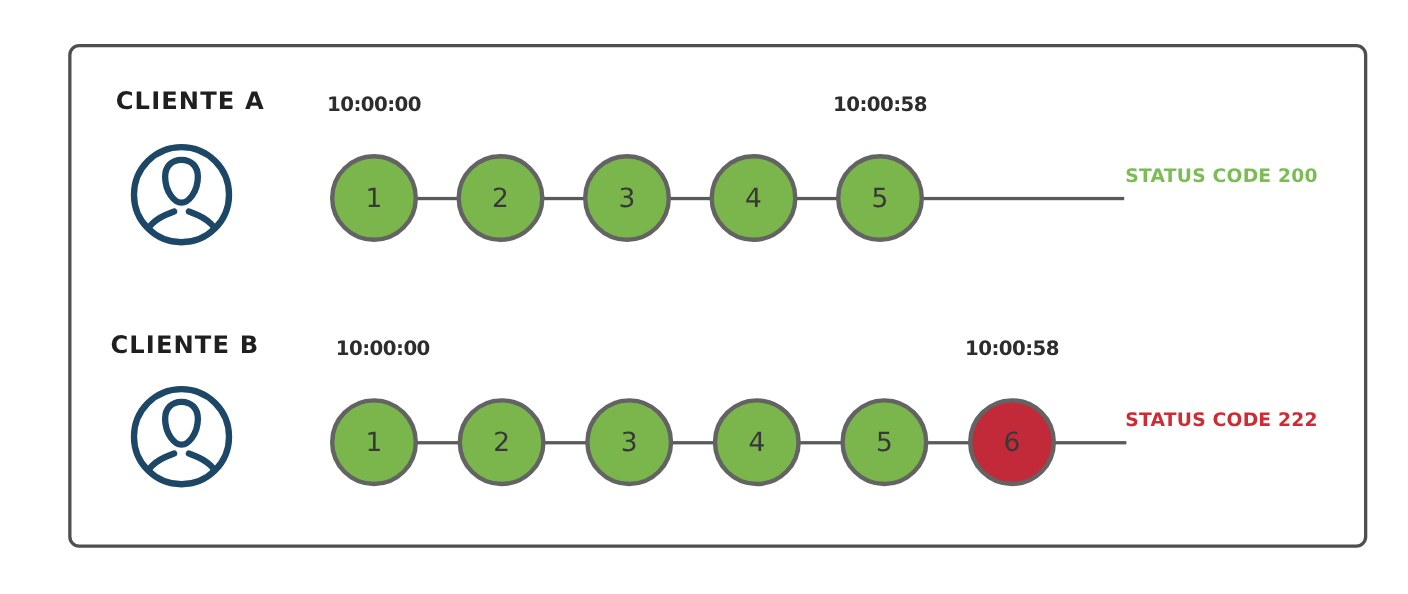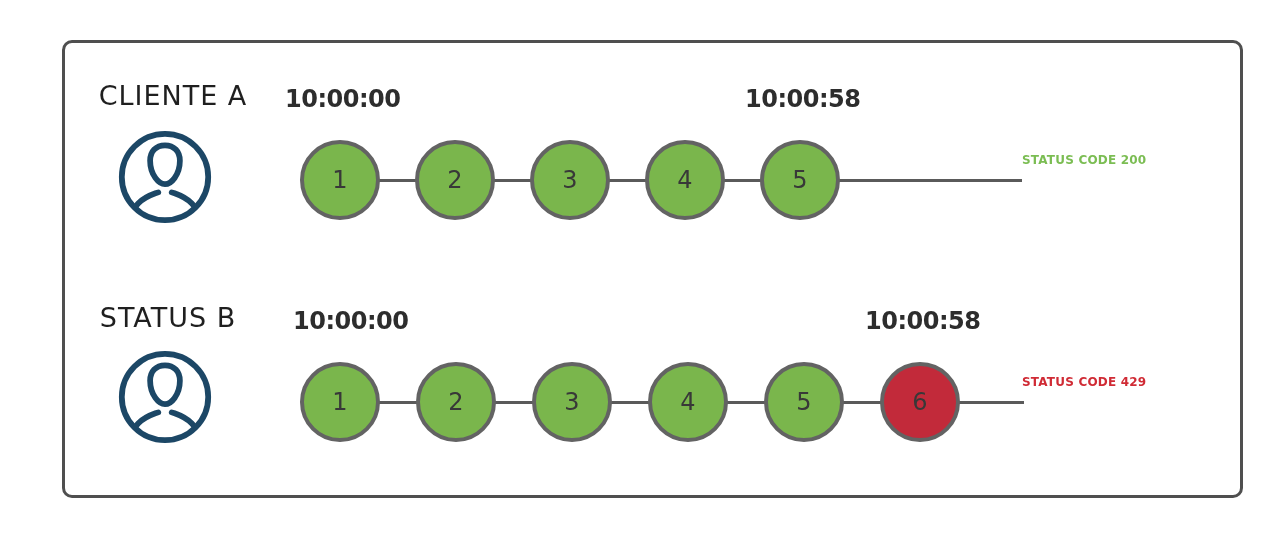--- a/index.html
+++ b/index.html
@@ -14,37 +14,37 @@
     position:absolute; left:62px; top:40px;
     width:1175px; height:452px;
     border:3px solid #4f4f4f;
     border-radius:10px;
     background:#ffffff;
   }
   .client-label{
     position:absolute;
     width:150px;
     text-align:center;
-    font-size:27px;
-    font-weight:400;
+    font-size:22px;
+    font-weight:700;
     letter-spacing:1px;
     color:#1f1f1f;
   }
   .client-label.a{ left:98px;  top:80px;  }
   .client-label.b{ left:93px;  top:302px; }
 
   .avatar{ position:absolute; width:96px; height:96px; }
   .avatar.a{ left:117px; top:129px; }
   .avatar.b{ left:117px; top:349px; }
 
   .timestamp{
     position:absolute;
     width:110px;
     text-align:center;
-    font-size:24px;
+    font-size:18px;
     font-weight:700;
     letter-spacing:-0.5px;
     color:#2d2d2d;
   }
   .t-a-start{ left:285px; top:85px;  }
   .t-a-end  { left:745px; top:85px;  }
   .t-b-start{ left:293px; top:307px; }
   .t-b-end  { left:865px; top:307px; }
 
   .wire{
@@ -69,22 +69,22 @@
   }
   .node.success{ background:#7ab64c; }
   .node.limited{ background:#c22a3a; }
 
   .row-a .node{ top:140px; }
   .row-b .node{ top:362px; }
 
   .status{
     position:absolute;
     width:176px;
-    text-align:left;
-    font-size:12px;
+    text-align:right;
+    font-size:17px;
     font-weight:700;
     line-height:21px;
     letter-spacing:0.2px;
     z-index:2;
   }
   .status.a{ left:1022px; top:150px; color:#7bbd53; }
   .status.b{ left:1022px; top:372px; color:#d02b35; }
 </style>
 </head>
 <body>
@@ -118,21 +118,21 @@
   <div class="node success" style="left:530px">3</div>
   <div class="node success" style="left:645px">4</div>
   <div class="node success" style="left:760px">5</div>
 
   <div class="status a">
     <div>STATUS CODE 200</div>
   </div>
 </div>
 
 <div class="row-b">
-  <div class="client-label b">STATUS B</div>
+  <div class="client-label b">CLIENTE B</div>
 
   <svg class="avatar b" viewBox="0 0 100 100">
     <defs>
         <clipPath id="clipB">
           <circle cx="50" cy="50" r="44"></circle>
         </clipPath>
       </defs>
     <circle cx="50" cy="50" r="45" fill="none" stroke="#1c4766" stroke-width="6"></circle>
     <g clip-path="url(#clipB)" fill="none" stroke="#1c4766" stroke-width="6" stroke-linecap="round" stroke-linejoin="round">
       <path d="M50 17c-9.5 0-15.5 6.5-15.5 16 0 6.5 2 13 5.5 18 2.5 3.5 6 6.5 10 6.5s7.5-3 10-6.5c3.5-5 5.5-11.5 5.5-18 0-9.5-6-16-15.5-16z"></path>
@@ -147,15 +147,15 @@
   <div class="wire b"></div>
 
   <div class="node success" style="left:300px">1</div>
   <div class="node success" style="left:416px">2</div>
   <div class="node success" style="left:532px">3</div>
   <div class="node success" style="left:648px">4</div>
   <div class="node success" style="left:764px">5</div>
   <div class="node limited" style="left:880px">6</div>
 
   <div class="status b">
-    <div>STATUS CODE 429</div>
+    <div>STATUS CODE 222</div>
   </div>
 </div>
 
 </body></html>

